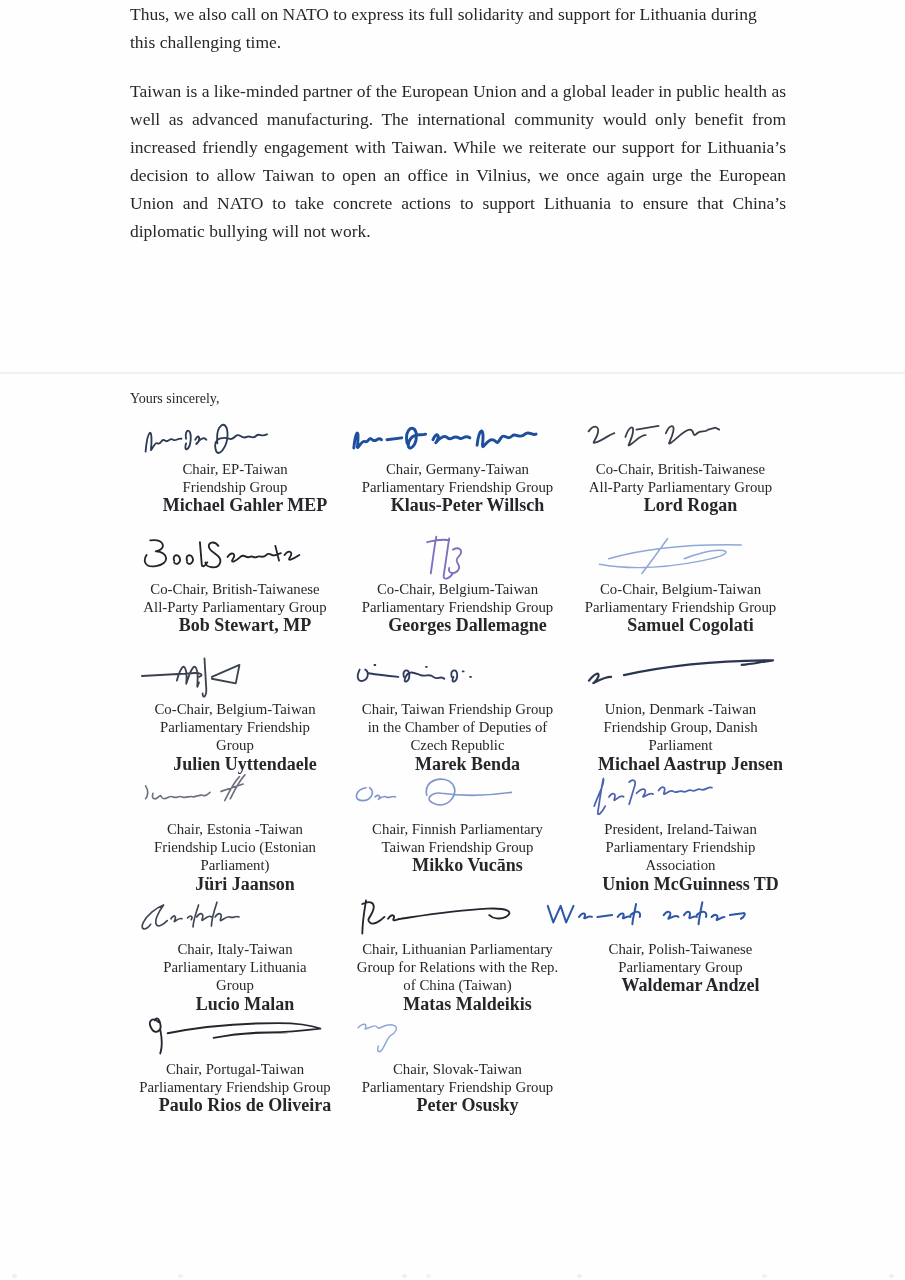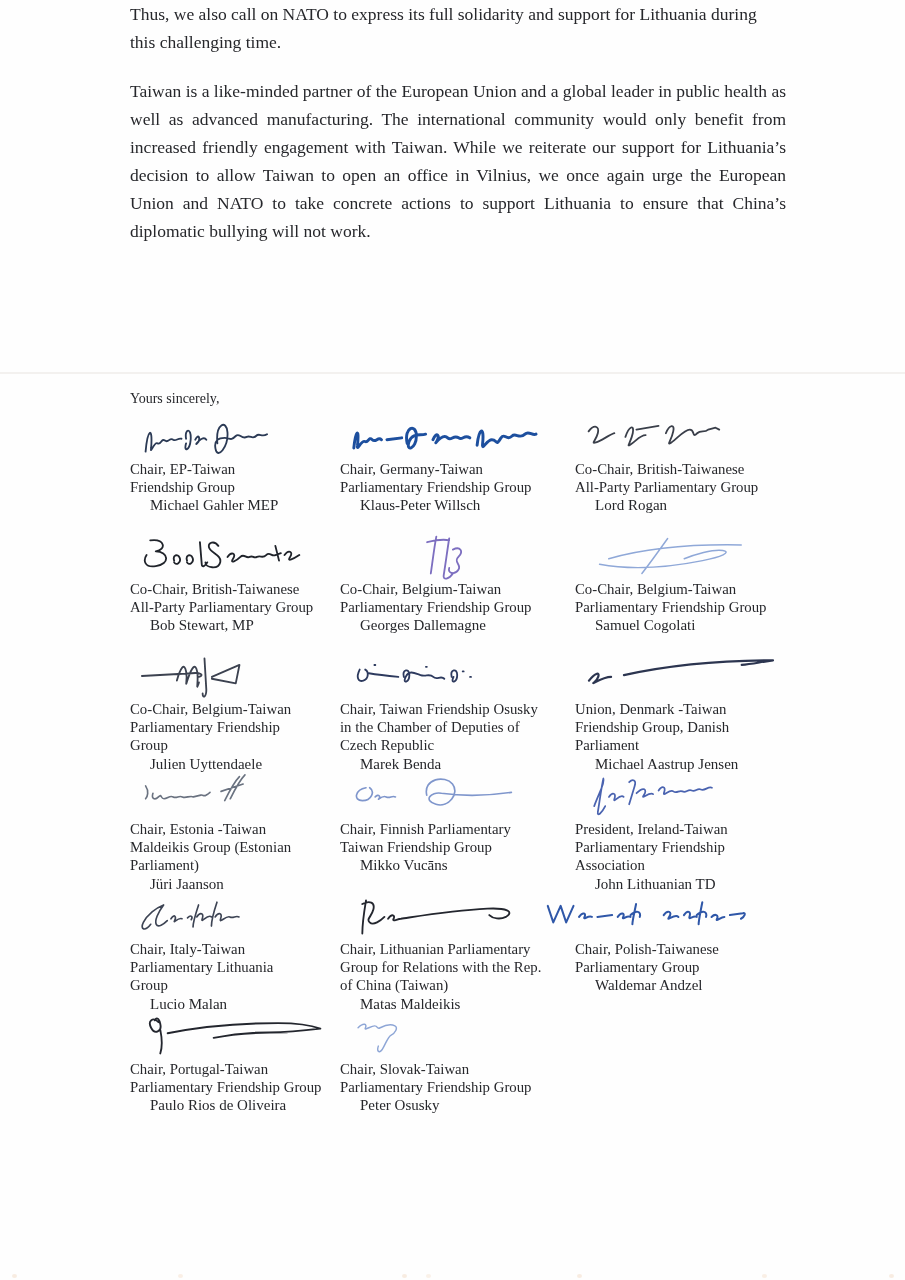--- a/index.html
+++ b/index.html
@@ -30,36 +30,36 @@
     font-size:14px;
   }
   .sig-grid{
     position:absolute;
     left:130px;top:413px;
     width:656px;
     display:grid;
     grid-template-columns:210px 235px 211px;
     grid-auto-rows:120px;
   }
-  .signer{position:relative;}
+  .signer{position:relative;text-align:center;}
   .signer svg.sig{
     display:block;
     height:46px;
     margin:0 0 1px 0;
     overflow:visible;
   }
   .signer .role{
     font-size:14.8px;
     line-height:18.2px;
     white-space:pre-line;
   }
   .signer .name{
-    font-size:15px;
+    font-size:18px;
     line-height:19px;
-    font-weight:normal;
+    font-weight:bold;
     margin-left:20px;
   }
   .bottom-artifacts{
     position:absolute;left:0;bottom:0;width:905px;height:8px;
   }
   .bottom-artifacts i{
     position:absolute;bottom:2px;width:5px;height:4px;border-radius:50%;
     opacity:.55;
   }
 </style>
@@ -139,63 +139,63 @@
       <div class="role">Co-Chair, Belgium-Taiwan
 Parliamentary Friendship
 Group</div>
       <div class="name">Julien Uyttendaele</div>
     </div>
 
     <div class="signer">
       <svg class="sig" xmlns="http://www.w3.org/2000/svg" viewBox="0 0 170 50" width="170">
         <path class="sig-path" fill="none" stroke-width="2" stroke-linecap="round" stroke-linejoin="round" d="M14 18 C10 26 12 32 18 30 C24 28 24 20 20 18 M24 22 C36 24 46 25 56 26 M62 26 C60 18 68 16 68 24 C68 32 60 34 64 26 C68 18 74 22 80 24 C86 26 90 22 94 26 C98 30 102 24 106 28 M114 26 C112 18 120 16 120 24 C120 32 112 34 116 26 M30 13 l1 0 M86 15 l1 0 M126 20 l1 0 M134 26 l1 0" stroke="#2d3a5e"></path>
       </svg>
-      <div class="role">Chair, Taiwan Friendship Osusky
+      <div class="role">Chair, Taiwan Friendship Group
 in the Chamber of Deputies of
 Czech Republic</div>
       <div class="name">Marek Benda</div>
     </div>
 
     <div class="signer">
       <svg class="sig" xmlns="http://www.w3.org/2000/svg" viewBox="0 0 212 50" width="212">
         <path class="sig-path" fill="none" stroke-width="2.4" stroke-linecap="round" stroke-linejoin="round" d="M6 30 C12 22 18 20 16 26 C14 32 8 34 12 32 C18 29 24 26 30 26 M44 24 C90 14 150 8 206 8 C192 10 182 12 172 13" stroke="#2c3550"></path>
       </svg>
       <div class="role">Union, Denmark -Taiwan
 Friendship Group, Danish
 Parliament</div>
       <div class="name">Michael Aastrup Jensen</div>
     </div>
 
     <div class="signer">
       <svg class="sig" xmlns="http://www.w3.org/2000/svg" viewBox="0 0 160 50" width="160">
         <path class="sig-path" fill="none" stroke-width="1.8" stroke-linecap="round" stroke-linejoin="round" d="M10 14 C14 20 12 26 10 28 M18 22 C16 28 20 30 24 26 C28 22 26 28 30 28 C34 28 36 24 40 26 C44 28 46 24 50 26 C54 28 58 24 62 26 L70 24 C74 23 72 28 80 21 M96 30 C102 18 108 8 112 4 M102 28 C108 16 114 6 118 2 M92 20 L116 12" stroke="#6a7280"></path>
       </svg>
       <div class="role">Chair, Estonia -Taiwan
-Maldeikis Group (Estonian
+Friendship Lucio (Estonian
 Parliament)</div>
       <div class="name">Jüri Jaanson</div>
     </div>
 
     <div class="signer">
       <svg class="sig" xmlns="http://www.w3.org/2000/svg" viewBox="0 0 190 50" width="190">
         <path class="sig-path" fill="none" stroke-width="1.8" stroke-linecap="round" stroke-linejoin="round" d="M20 16 C8 18 6 30 16 30 C26 30 30 20 24 16 M30 26 C34 22 36 26 34 28 C32 30 38 24 42 26 C46 28 48 24 52 26 M86 24 C82 6 106 2 114 12 C122 22 110 38 96 34 C82 30 90 20 102 22 C130 26 158 24 178 21" stroke="#7f96cc"></path>
       </svg>
       <div class="role">Chair, Finnish Parliamentary
 Taiwan  Friendship Group</div>
       <div class="name">Mikko Vucāns</div>
     </div>
 
     <div class="signer">
       <svg class="sig" xmlns="http://www.w3.org/2000/svg" viewBox="0 0 158 50" width="158">
         <path class="sig-path" fill="none" stroke-width="1.9" stroke-linecap="round" stroke-linejoin="round" d="M14 36 C20 20 26 10 24 6 C22 14 20 30 18 42 C17 48 22 44 26 36 M30 26 C34 20 38 22 36 28 C34 34 42 22 46 26 M52 10 C56 6 60 8 58 14 L52 34 M60 22 C68 14 72 18 68 24 C64 30 74 20 78 23 M84 19 C88 13 92 15 90 21 C88 27 96 17 100 20 C104 23 106 18 110 20 C114 22 116 17 120 19 C124 21 126 16 130 18 C134 20 138 14 142 16" stroke="#4a63b0"></path>
       </svg>
       <div class="role">President, Ireland-Taiwan
 Parliamentary Friendship
 Association</div>
-      <div class="name">John Lithuanian TD</div>
+      <div class="name">Union McGuinness TD</div>
     </div>
 
     <div class="signer">
       <svg class="sig" xmlns="http://www.w3.org/2000/svg" viewBox="0 0 150 50" width="150">
         <path class="sig-path" fill="none" stroke-width="1.8" stroke-linecap="round" stroke-linejoin="round" d="M16 34 C10 42 4 40 8 32 C12 24 22 16 30 13 C24 21 20 30 22 34 C24 38 30 34 34 30 M38 28 C42 22 44 26 42 30 C40 34 46 26 50 28 M56 27 C60 23 62 26 60 29 M68 13 C64 25 62 33 62 37 M66 26 C70 20 74 22 72 28 C70 34 78 22 82 26 M88 10 C84 22 82 32 82 36 M86 26 C90 20 94 22 92 28 C90 34 98 24 102 26 C106 28 108 24 112 26" stroke="#3d4454"></path>
       </svg>
       <div class="role">Chair, Italy-Taiwan
 Parliamentary Lithuania
 Group</div>
       <div class="name">Lucio Malan</div>

